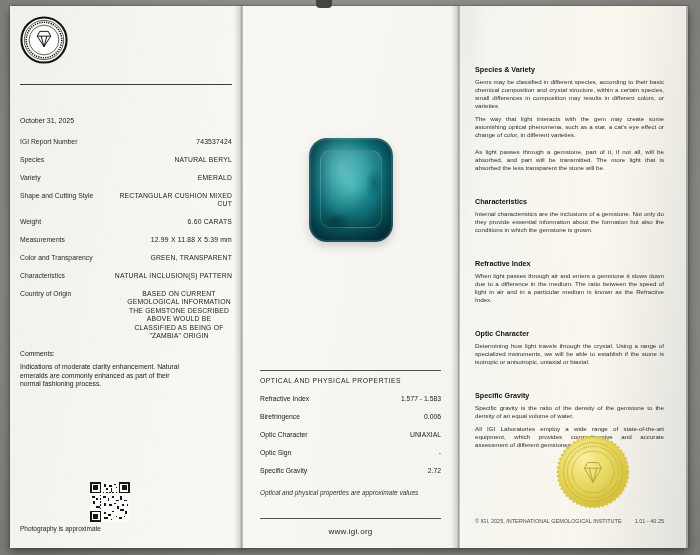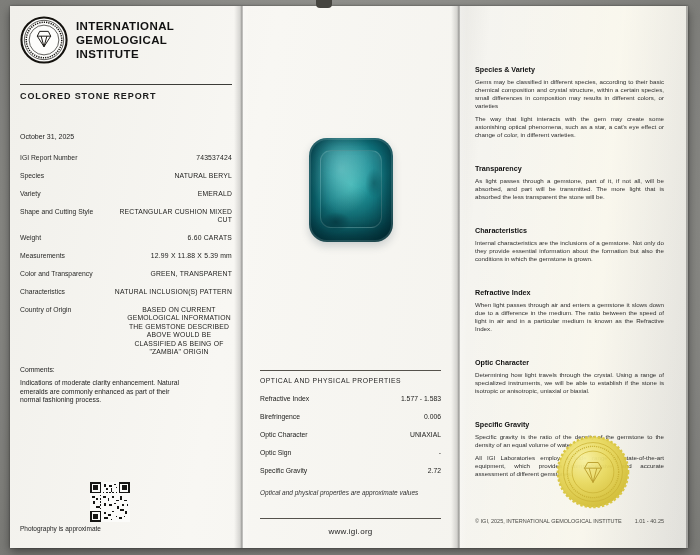--- a/index.html
+++ b/index.html
@@ -94,28 +94,22 @@
           <circle cx="25" cy="25" r="18.5" fill="none" stroke="#15130f" stroke-width="1.6" stroke-dasharray="1.3 1.1"></circle>
           <circle cx="25" cy="25" r="15.5" fill="none" stroke="#15130f" stroke-width="0.7"></circle>
           <g fill="none" stroke="#15130f" stroke-width="1">
             <polygon points="18,21 32,21 25,32"></polygon>
             <polyline points="18,21 20.5,16 29.5,16 32,21"></polyline>
             <line x1="22" y1="21" x2="25" y2="32"></line>
             <line x1="28" y1="21" x2="25" y2="32"></line>
           </g>
         </svg>
       </div>
-      <div class="org-name">
-        <div>INTERNATIONAL</div>
-        <div>GEMOLOGICAL</div>
-        <div>INSTITUTE</div>
-      </div>
     </div>
     <div class="rule"></div>
-    <div class="report-type">COLORED STONE REPORT</div>
     <div class="report-date">October 31, 2025</div>
 
     <div class="fields">
       <div class="field-row">
         <span class="f-label">IGI Report Number</span>
         <span class="f-value">743537424</span>
       </div>
       <div class="field-row">
         <span class="f-label">Species</span>
         <span class="f-value">NATURAL BERYL</span>
@@ -251,21 +245,20 @@
     <div class="website">www.igi.org</div>
   </section>
 
   <section class="panel panel-right">
     <div class="edu-sec">
       <div class="edu-title">Species &amp; Variety</div>
       <p>Gems may be classified in different species, according to their basic chemical composition and crystal structure, within a certain species, small differences in composition may results in different colors, or varieties</p>
       <p>The way that light interacts with the gem may create some astonishing optical phenomena, such as a star, a cat's eye effect or change of color, in different varieties.</p>
     </div>
     <div class="edu-sec">
-      <div class="edu-title">Transparency</div>
       <p>As light passes through a gemstone, part of it, if not all, will be absorbed, and part will be transmitted. The more light that is absorbed the less transparent the stone will be.</p>
     </div>
     <div class="edu-sec">
       <div class="edu-title">Characteristics</div>
       <p>Internal characteristics are the inclusions of a gemstone. Not only do they provide essential information about the formation but also the conditions in which the gemstone is grown.</p>
     </div>
     <div class="edu-sec">
       <div class="edu-title">Refractive Index</div>
       <p>When light passes through air and enters a gemstone it slows down due to a difference in the medium. The ratio between the speed of light in air and in a particular medium is known as the Refractive Index.</p>
     </div>

